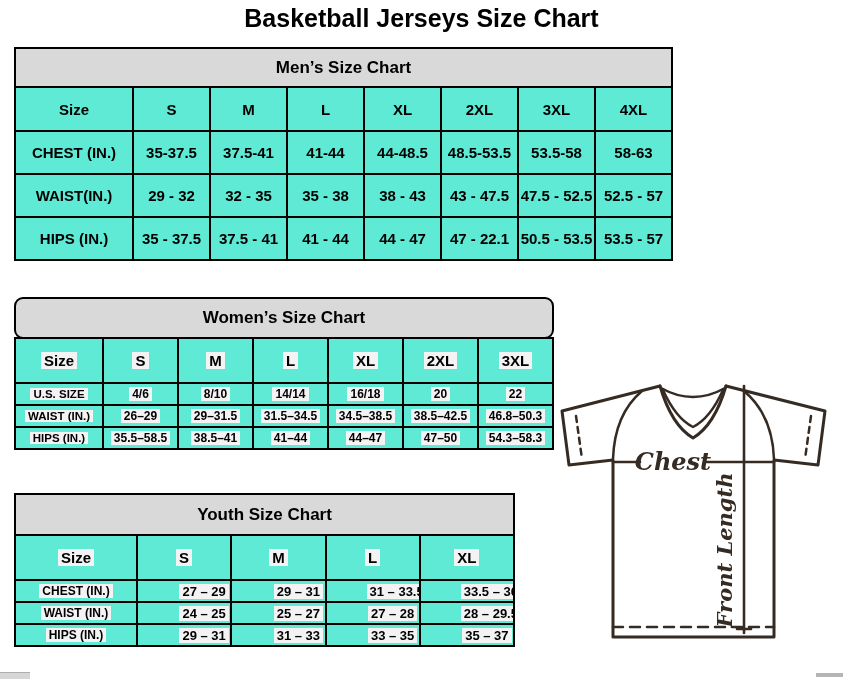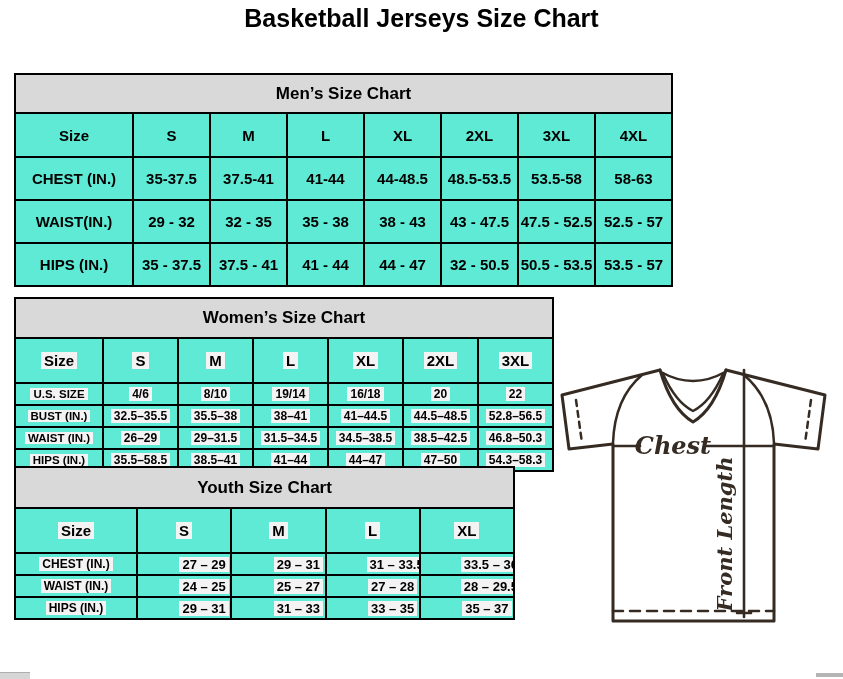--- a/index.html
+++ b/index.html
@@ -19,48 +19,48 @@
   }
   table.size-table {
     border-collapse:collapse; table-layout:fixed; width:100%;
     margin-top:-2px; background:#5eead4;
   }
   table.size-table th, table.size-table td {
     border:2px solid #000; text-align:center; vertical-align:middle;
     font-weight:bold; color:#000; padding:0; overflow:hidden; white-space:nowrap;
   }
   
-  #mens-block { left:14px; top:73px; width:659px; }
+  #mens-block { left:14px; top:47px; width:659px; }
   #mens-block .table-title { height:41px; }
   #mens-block col.label-col { width:118px; }
   #mens-block thead tr { height:44px; }
   #mens-block tbody tr { height:43px; }
   #mens-block th, #mens-block td { font-size:15px; }
   
   #womens-block { left:14px; top:297px; width:540px; }
-  #womens-block .table-title { height:42px; }
+  #womens-block .table-title { height:42px;border-radius:9px; }
   #womens-block col.label-col { width:88px; }
   #womens-block thead tr { height:45px; }
   #womens-block tbody tr { height:22px; }
   #womens-block thead th { font-size:15px; }
   #womens-block tbody th { font-size:11.5px; }
   #womens-block tbody td { font-size:12px; }
   
-  #youth-block { left:14px; top:466px; width:501px; }
+  #youth-block { left:14px; top:493px; width:501px; }
   #youth-block .table-title { height:43px; }
   #youth-block col.label-col { width:122px; }
   #youth-block thead tr { height:45px; }
   #youth-block tbody tr { height:22px; }
   #youth-block thead th { font-size:15px; }
   #youth-block tbody th { font-size:12px; }
   #youth-block tbody td { font-size:13px;padding-left:40px; }
   
   #womens-block .ct, #youth-block .ct { background:#f3f3f3; padding:0 3px; }
   
-  #jersey { position:absolute; left:560px; top:364px; width:268px; height:266px;text-align:right; }
+  #jersey { position:absolute; left:560px; top:380px; width:268px; height:266px;text-align:right; }
   #jersey svg { width:100%; height:100%; }
   .diagram-label {
     font-family:"DejaVu Serif", serif; font-weight:bold; font-style:italic;
     fill:#352b23;
   }
   
   .sb-left  { position:absolute; left:0;  top:672px; width:30px; height:7px; background:#d6d6d6; border-top:1px solid #aeaeae; }
   .sb-right { position:absolute; left:816px; top:673px; width:27px; height:4px; background:#b5b5b5; }
 </style>
 </head>
@@ -106,21 +106,21 @@
           <td><span class="ct">43 - 47.5</span></td>
           <td><span class="ct">47.5 - 52.5</span></td>
           <td><span class="ct">52.5 - 57</span></td>
         </tr>
         <tr>
           <th><span class="ct">HIPS (IN.)</span></th>
           <td><span class="ct">35 - 37.5</span></td>
           <td><span class="ct">37.5 - 41</span></td>
           <td><span class="ct">41 - 44</span></td>
           <td><span class="ct">44 - 47</span></td>
-          <td><span class="ct">32 - 50.5</span></td>
+          <td><span class="ct">47 - 22.1</span></td>
           <td><span class="ct">50.5 - 53.5</span></td>
           <td><span class="ct">53.5 - 57</span></td>
         </tr>
       </tbody>
     </table>
 </div>
 
 <div id="womens-block" class="chart-block">
   <div class="table-title">Women’s Size Chart</div>
   <table class="size-table">
@@ -136,33 +136,24 @@
           <th><span class="ct">XL</span></th>
           <th><span class="ct">2XL</span></th>
           <th><span class="ct">3XL</span></th>
         </tr>
       </thead>
       <tbody>
         <tr>
           <th><span class="ct">U.S. SIZE</span></th>
           <td><span class="ct">4/6</span></td>
           <td><span class="ct">8/10</span></td>
-          <td><span class="ct">19/14</span></td>
+          <td><span class="ct">14/14</span></td>
           <td><span class="ct">16/18</span></td>
           <td><span class="ct">20</span></td>
           <td><span class="ct">22</span></td>
-        </tr>
-        <tr>
-          <th><span class="ct">BUST (IN.)</span></th>
-          <td><span class="ct">32.5–35.5</span></td>
-          <td><span class="ct">35.5–38</span></td>
-          <td><span class="ct">38–41</span></td>
-          <td><span class="ct">41–44.5</span></td>
-          <td><span class="ct">44.5–48.5</span></td>
-          <td><span class="ct">52.8–56.5</span></td>
         </tr>
         <tr>
           <th><span class="ct">WAIST (IN.)</span></th>
           <td><span class="ct">26–29</span></td>
           <td><span class="ct">29–31.5</span></td>
           <td><span class="ct">31.5–34.5</span></td>
           <td><span class="ct">34.5–38.5</span></td>
           <td><span class="ct">38.5–42.5</span></td>
           <td><span class="ct">46.8–50.3</span></td>
         </tr>

